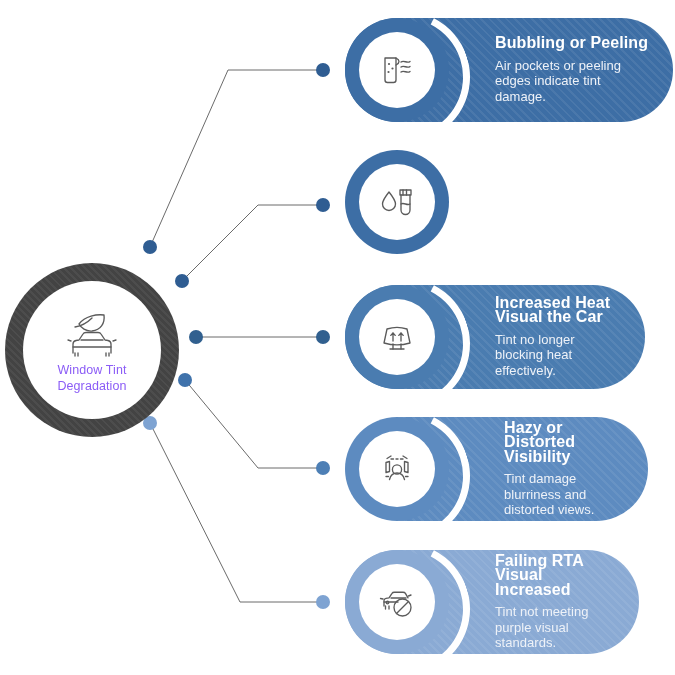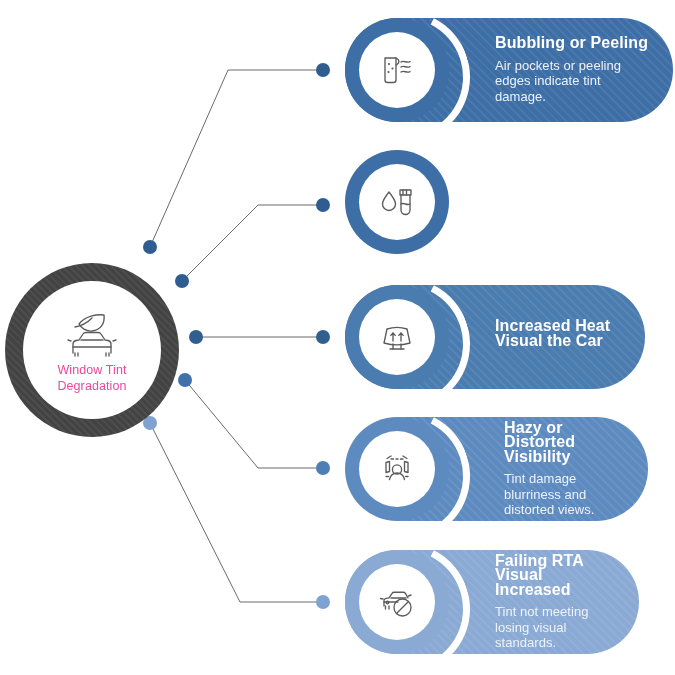--- a/index.html
+++ b/index.html
@@ -12,21 +12,21 @@
 
   
   .hub{position:absolute;left:5px;top:263px;width:174px;height:174px;
        border-radius:50%;background:#434343;
        background-image:repeating-linear-gradient(45deg,
             rgba(255,255,255,.055) 0 2px, rgba(0,0,0,0) 2px 5px);
        display:flex;align-items:center;justify-content:center;}
   .hub-inner{width:138px;height:138px;border-radius:50%;background:#fff;
        display:flex;flex-direction:column;align-items:center;justify-content:center;}
   .hub-icon{width:62px;height:52px;margin-bottom:3px;}
-  .hub-label{font-size:12.5px;line-height:16px;color:#ec4899;text-align:left;
+  .hub-label{font-size:12.5px;line-height:16px;color:#8b5cf6;text-align:left;
        letter-spacing:.1px;}
 
   
   .card{position:absolute;height:104px;border-radius:52px;
         background-image:repeating-linear-gradient(45deg,
             rgba(255,255,255,.07) 0 2px, rgba(0,0,0,0) 2px 6px);}
   .card-text{position:absolute;left:150px;top:0;right:22px;height:104px;
         display:flex;flex-direction:column;justify-content:center;}
   .card-title{color:#ffffff;font-size:16px;font-weight:bold;line-height:14.5px;
         letter-spacing:.1px;margin-bottom:7px;}
@@ -130,20 +130,21 @@
           <path d="M29 11 L29 16 M32.5 11 L32.5 16"></path>
           <path d="M27 25 C30 23 33 27 36 25"></path>
         </g>
       </svg>
     </div>
   </div>
 
   <div class="card" style="left:345px;top:285px;width:300px;background-color:#4a7cb0;">
     <div class="card-text">
       <div class="card-title">Increased Heat Visual the Car</div>
+      <div class="card-desc">Tint no longer blocking heat effectively.</div>
     </div>
   </div>
   <div class="ring" style="left:345px;top:285px;background:#4a7cb0;">
     <div class="ring-notch" style="border-right-color:#fff;border-bottom-color:#fff;
          transform:rotate(-18deg);"></div>
     <div class="ring-disc">
       <svg viewBox="0 0 46 46">
         <g class="ic">
           <path d="M13 15 C19 13 27 13 33 15 L36 29 C27.5 31.5 18.5 31.5 10 29 Z"></path>
           <path d="M19 30 L19 35 M27 30 L27 35"></path>
@@ -175,21 +176,21 @@
           <path d="M12 30.5 L14.5 30.5 M31.5 30.5 L34 30.5"></path>
           <path d="M13 12.5 L17 10 M33 12.5 L29 10"></path>
         </g>
       </svg>
     </div>
   </div>
 
   <div class="card" style="left:345px;top:550px;width:294px;background-color:#8aaad4;">
     <div class="card-text">
       <div class="card-title">Failing RTA Visual Increased</div>
-      <div class="card-desc">Tint not meeting losing visual standards.</div>
+      <div class="card-desc">Tint not meeting purple visual standards.</div>
     </div>
   </div>
   <div class="ring" style="left:345px;top:550px;background:#8aaad4;">
     <div class="ring-notch" style="border-right-color:#fff;border-bottom-color:#fff;
          transform:rotate(-18deg);"></div>
     <div class="ring-disc">
       <svg viewBox="0 0 46 46">
         <g class="ic">
           <path d="M10 27 L10 21.5 C10 20.3 10.8 19.6 12 19.3 L15 18.8 L18 14.3
                    C18.5 13.5 19.3 13.2 20.4 13.2 L29 13.2 C30.1 13.2 30.9 13.5 31.4 14.3

